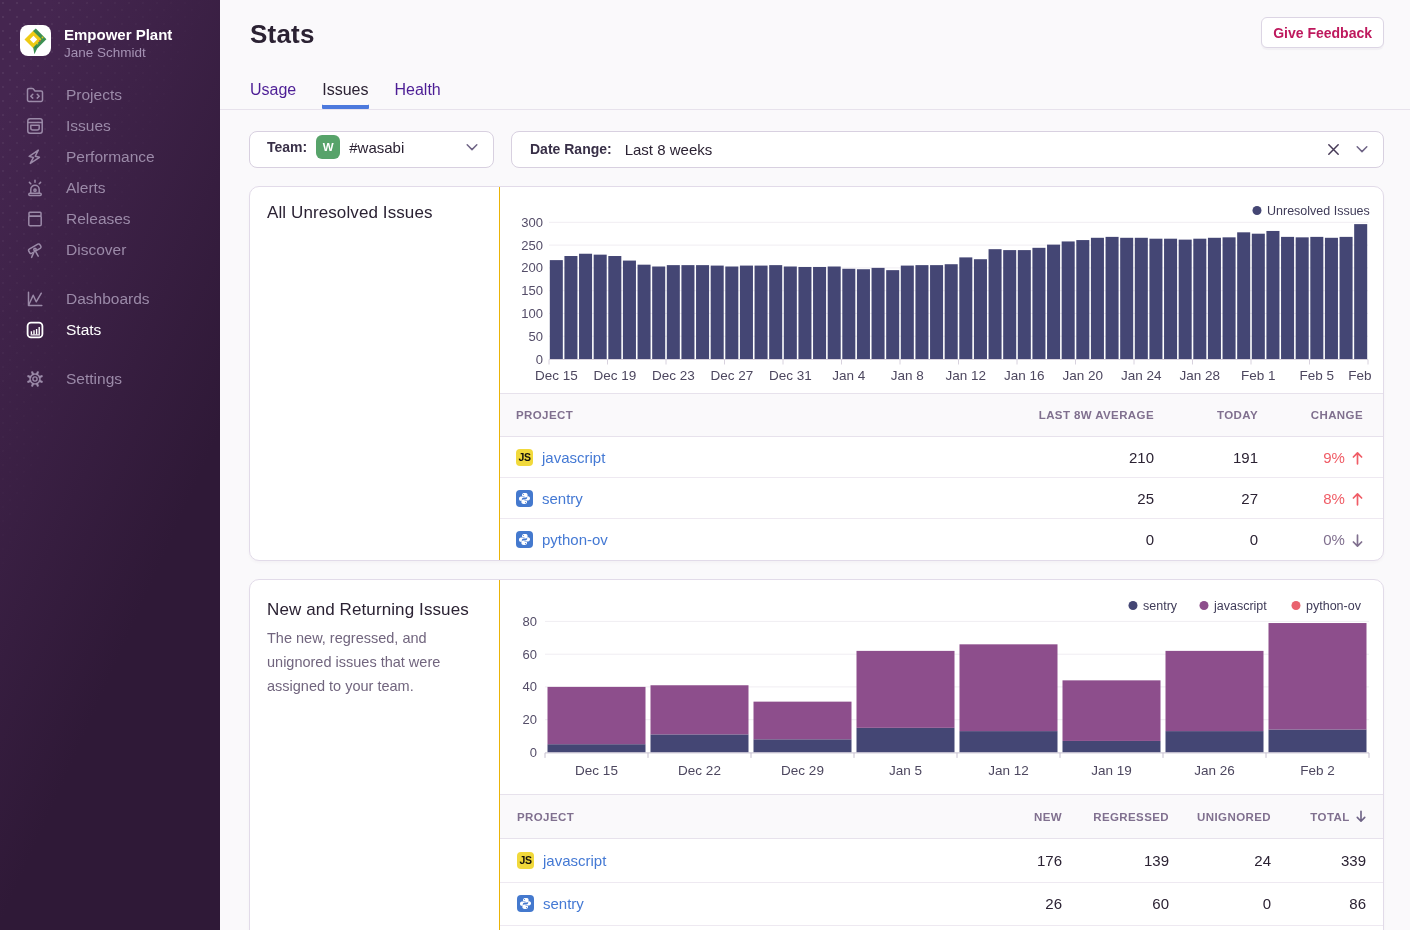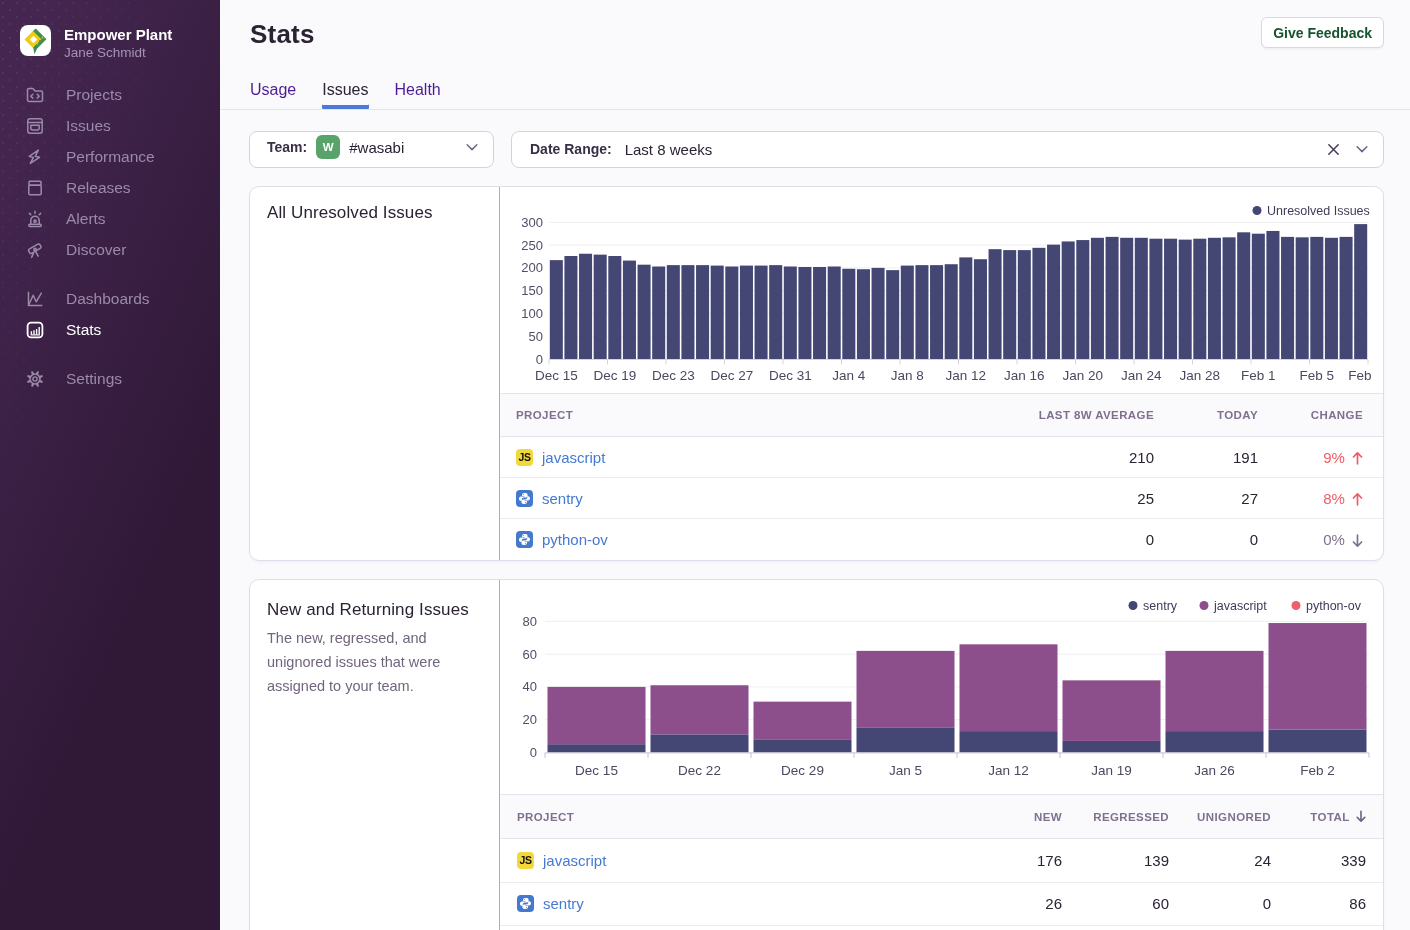--- a/index.html
+++ b/index.html
@@ -20,21 +20,21 @@
 .nav-item svg { width:18px; height:18px; margin-right:22px; flex:none; }
 .nav-item.active { color:#fff; }
 .nav-gap { height:18px; }
 .nav-gap2 { height:18.5px; }
 
 
 .main { margin-left:220px; }
 .hdr { position:relative; height:82px; }
 .hdr h1 { position:absolute; left:30px; top:21px; font-size:26px; line-height:26px; letter-spacing:0.2px; color:#2b2233; }
 .feedback { position:absolute; right:26px; top:17px; height:31px; padding:0 11px; background:#fff;
-  border:1px solid #dcd5e4; border-radius:6px; font-size:14px; font-weight:bold; color:#14532d;
+  border:1px solid #dcd5e4; border-radius:6px; font-size:14px; font-weight:bold; color:#be185d;
   display:flex; align-items:center; box-shadow:0 2px 1px rgba(50,30,70,0.04); }
 .tabs { padding-left:30px; border-bottom:1px solid #e7e2ec; display:flex; }
 .tab { font-size:16px; line-height:16px; color:#4c1d95; margin-right:26px; padding-bottom:10.5px; }
 .tab.active { color:#2b2233; box-shadow:inset 0 -4px 0 #4c79dd; border-radius:0 0 1px 1px; }
 
 .content { padding:21px 26px 0 29px; }
 .filters { display:flex; }
 .fbox { height:37px; background:#fff; border:1px solid #d8d0e0; border-radius:8px; display:flex; align-items:center; }
 .fbox1 { width:245px; padding:0 14px 4px 17px; }
 .fbox2 { flex:1; margin-left:17px; padding:0 14px 0 18px; }
@@ -134,33 +134,33 @@
         <span>Issues</span>
       </div>
     <div class="nav-item">
         <svg viewBox="0 0 18 18">
           <path d="M10.6 1.6 L3.2 9.8 h4.4 l-1.6 6.6 7.4 -8.2 h-4.4 Z" stroke="currentColor" stroke-width="1.5" fill="none" stroke-linecap="round" stroke-linejoin="round" transform="rotate(14 9 9)"></path>
         </svg>
         <span>Performance</span>
       </div>
     <div class="nav-item">
         <svg viewBox="0 0 18 18">
-          <rect x="3" y="2.2" width="12" height="4" rx="0.8" stroke="currentColor" stroke-width="1.5" fill="none" stroke-linecap="round" stroke-linejoin="round"></rect>
-          <path d="M3.8 6.3 h10.4 a1 1 0 0 1 1 1 v7.2 a1.3 1.3 0 0 1 -1.3 1.3 H4.1 a1.3 1.3 0 0 1 -1.3 -1.3 V7.3 a1 1 0 0 1 1 -1 Z" stroke="currentColor" stroke-width="1.5" fill="none" stroke-linecap="round" stroke-linejoin="round"></path>
-        </svg>
-        <span>Releases</span>
-      </div>
-    <div class="nav-item">
-        <svg viewBox="0 0 18 18">
           <path d="M4.8 14.2 V10.4 a4.2 4.2 0 0 1 8.4 0 v3.8" stroke="currentColor" stroke-width="1.5" fill="none" stroke-linecap="round" stroke-linejoin="round"></path>
           <rect x="2.8" y="14.2" width="12.4" height="2.2" rx="1" stroke="currentColor" stroke-width="1.5" fill="none" stroke-linecap="round" stroke-linejoin="round"></rect>
           <circle cx="9" cy="11.2" r="1.1" stroke="currentColor" stroke-width="1.5" fill="none" stroke-linecap="round" stroke-linejoin="round"></circle>
           <path d="M9 1.2 v2 M3.4 3.4 l1.4 1.4 M14.6 3.4 l-1.4 1.4" stroke="currentColor" stroke-width="1.5" fill="none" stroke-linecap="round" stroke-linejoin="round"></path>
         </svg>
         <span>Alerts</span>
+      </div>
+    <div class="nav-item">
+        <svg viewBox="0 0 18 18">
+          <rect x="3" y="2.2" width="12" height="4" rx="0.8" stroke="currentColor" stroke-width="1.5" fill="none" stroke-linecap="round" stroke-linejoin="round"></rect>
+          <path d="M3.8 6.3 h10.4 a1 1 0 0 1 1 1 v7.2 a1.3 1.3 0 0 1 -1.3 1.3 H4.1 a1.3 1.3 0 0 1 -1.3 -1.3 V7.3 a1 1 0 0 1 1 -1 Z" stroke="currentColor" stroke-width="1.5" fill="none" stroke-linecap="round" stroke-linejoin="round"></path>
+        </svg>
+        <span>Releases</span>
       </div>
     <div class="nav-item">
         <svg viewBox="0 0 18 18">
           <path d="M3.2 8.2 L11.8 3.2 a1.6 1.6 0 0 1 2.2 0.6 l0.8 1.4 a1.6 1.6 0 0 1 -0.6 2.2 L5.6 12.3 a1.3 1.3 0 0 1 -1.8 -0.5 L2.7 10 a1.3 1.3 0 0 1 0.5 -1.8 Z" stroke="currentColor" stroke-width="1.5" fill="none" stroke-linecap="round" stroke-linejoin="round"></path>
           <path d="M7.5 12.2 L5.6 16.4 M9.8 10.8 l2.4 4.4" stroke="currentColor" stroke-width="1.5" fill="none" stroke-linecap="round" stroke-linejoin="round"></path>
           <circle cx="9" cy="8.5" r="1.2" stroke="currentColor" stroke-width="1.5" fill="none" stroke-linecap="round" stroke-linejoin="round"></circle>
         </svg>
         <span>Discover</span>
       </div>
     <div class="nav-gap"></div>

